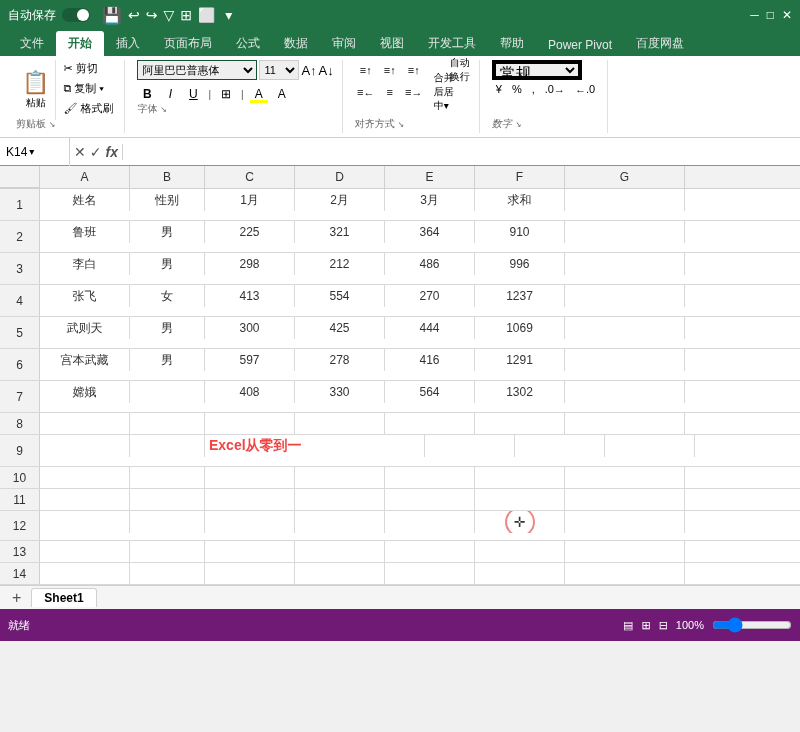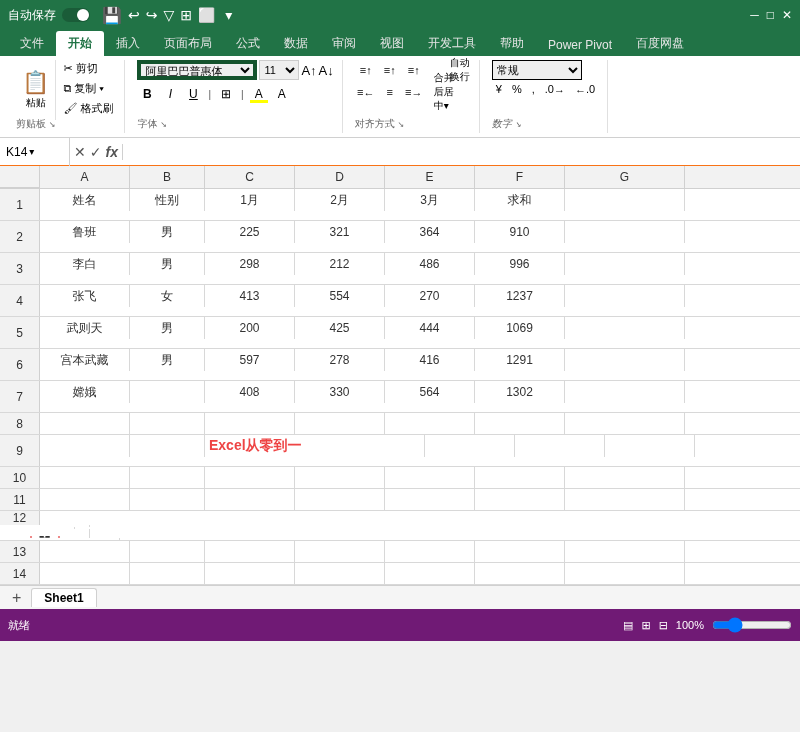--- a/index.html
+++ b/index.html
@@ -18,21 +18,21 @@
     .ribbon-tab { padding: 4px 12px; font-size: 12px; color: #e5e5e5; cursor: pointer; border-radius: 3px 3px 0 0; }
     .ribbon-tab.active { background: white; color: #217346; font-weight: bold; }
 
     
     .ribbon { background: white; border-bottom: 1px solid #d0d0d0; padding: 4px 8px; display: flex; align-items: stretch; gap: 4px; height: 82px; }
     .ribbon-group { display: flex; flex-direction: column; align-items: center; border-right: 1px solid #e0e0e0; padding: 0 8px; position: relative; min-width: fit-content; }
     .small-btn { font-size: 11px; cursor: pointer; padding: 1px 3px; white-space: nowrap; }
 
     
     .font-dropdowns { display: flex; flex-direction: column; gap: 2px; }
-    .font-select { width: 120px; height: 20px; font-size: 11px; border: 4px solid #14532d; }
+    .font-select { width: 120px; height: 20px; font-size: 11px; border: 1px solid #14532d; }
     .font-size-select { width: 40px; height: 20px; font-size: 11px; border: 1px solid #ccc; }
     .font-format-row { display: flex; gap: 3px; align-items: center; margin-top: 2px; }
     .fmt-btn { width: 20px; height: 20px; border: 1px solid transparent; cursor: pointer; display: flex; align-items: center; justify-content: center; font-size: 12px; border-radius: 2px; }
 
     
     .formula-bar { background: white; height: 28px; display: flex; align-items: center; border-bottom: 1px solid #f97316; }
     .cell-ref { width: 70px; height: 28px; border-right: 1px solid #d0d0d0; display: flex; align-items: center; padding: 0 6px; font-size: 12px; cursor: pointer; }
     .formula-icons { display: flex; align-items: center; padding: 0 4px; gap: 4px; border-right: 1px solid #d0d0d0; }
     .formula-icon { cursor: pointer; color: #555; font-size: 14px; }
     .formula-input { flex: 1; height: 100%; border: none; outline: none; padding: 0 6px; font-size: 12px; }
@@ -69,21 +69,21 @@
     .sheet-tab { padding: 2px 12px; font-size: 12px; cursor: pointer; border: 1px solid #d0d0d0; background: white; border-bottom: none; border-radius: 3px 3px 0 0; }
     .sheet-tab.active { background: white; font-weight: bold; }
     .sheet-add { padding: 2px 8px; cursor: pointer; color: #555; font-size: 16px; }
 
     
     .status-bar { background: #701a75; height: 14px; display: flex; align-items: center; padding: 16px 8px; color: white; font-size: 11px; justify-content: space-between; }
 
     
     .cursor-circle { width: 30px; height: 30px; border: 2px solid #e88; border-radius: 50%; position: absolute; display: flex; align-items: center; justify-content: center; color: #333; font-size: 14px; pointer-events: none; }
     .align-btn { width: 22px; height: 20px; display: flex; align-items: center; justify-content: center; cursor: pointer; border: 1px solid transparent; border-radius: 2px; font-size: 11px; }
-    .number-select { width: 90px; height: 20px; font-size: 11px; border: 1px solid #000000; }
+    .number-select { width: 90px; height: 20px; font-size: 16px; border: 4px solid #000000; }
     .num-btn { font-size: 11px; padding: 1px 4px; cursor: pointer; }
 
     .bold { font-weight: bold; }
     .italic { font-style: italic; }
     .underline { text-decoration: underline; }
   </style>
 </head>
 <body>
 
 <div class="title-bar">
@@ -154,21 +154,21 @@
         <span class="fmt-btn bold">B</span>
         <span class="fmt-btn italic">I</span>
         <span class="fmt-btn underline">U</span>
         <span style="font-size:10px;color:#555;margin:0 2px;">|</span>
         <span class="fmt-btn">⊞</span>
         <span style="font-size:10px;color:#555;margin:0 2px;">|</span>
         <span class="fmt-btn" style="position:relative;">A<span style="position:absolute;bottom:0;left:0;right:0;height:3px;background:#ffff00;"></span></span>
         <span class="fmt-btn">A<span style="display:block;height:2px;background:red;margin-top:1px;"></span></span>
       </div>
     </div>
-    <div style="position:absolute;bottom:2px;font-size:10px;color:#666;">字体 <span style="font-size:8px;">↘</span></div>
+    <div style="position:absolute;bottom:17px;font-size:10px;color:#666;">字体 <span style="font-size:8px;">↘</span></div>
   </div>
 
   <div class="ribbon-group" style="padding-bottom:16px;align-items:flex-start;">
     <div style="display:flex;flex-direction:column;gap:2px;">
       <div style="display:flex;gap:2px;">
         <span class="align-btn">≡↑</span>
         <span class="align-btn">≡↑</span>
         <span class="align-btn">≡↑</span>
         <span style="width:20px;"></span>
         <span class="align-btn" style="font-size:10px;">自动换行</span>
@@ -270,21 +270,21 @@
       <div class="cell col-d">554</div>
       <div class="cell col-e">270</div>
       <div class="cell col-f">1237</div>
       <div class="cell col-g"></div>
     </div>
 
     <div class="sheet-row row-h32">
       <div class="row-header">5</div>
       <div class="cell col-a">武则天</div>
       <div class="cell col-b">男</div>
-      <div class="cell col-c">200</div>
+      <div class="cell col-c">300</div>
       <div class="cell col-d">425</div>
       <div class="cell col-e">444</div>
       <div class="cell col-f">1069</div>
       <div class="cell col-g"></div>
     </div>
 
     <div class="sheet-row row-h32">
       <div class="row-header">6</div>
       <div class="cell col-a">宫本武藏</div>
       <div class="cell col-b">男</div>
@@ -343,21 +343,21 @@
       <div class="row-header">11</div>
       <div class="cell col-a"></div>
       <div class="cell col-b"></div>
       <div class="cell col-c"></div>
       <div class="cell col-d"></div>
       <div class="cell col-e"></div>
       <div class="cell col-f"></div>
       <div class="cell col-g"></div>
     </div>
 
-    <div class="sheet-row row-h30" style="position:relative;flex-direction:column;">
+    <div class="sheet-row row-h30" style="position:relative;">
       <div class="row-header">12</div>
       <div class="cell col-a"></div>
       <div class="cell col-b"></div>
       <div class="cell col-c"></div>
       <div class="cell col-d"></div>
       <div class="cell col-e"></div>
       <div class="cell col-f" style="position:relative;">
         <div class="cursor-circle" style="left:50%;top:50%;transform:translate(-50%,-50%);">✛</div>
       </div>
       <div class="cell col-g"></div>

